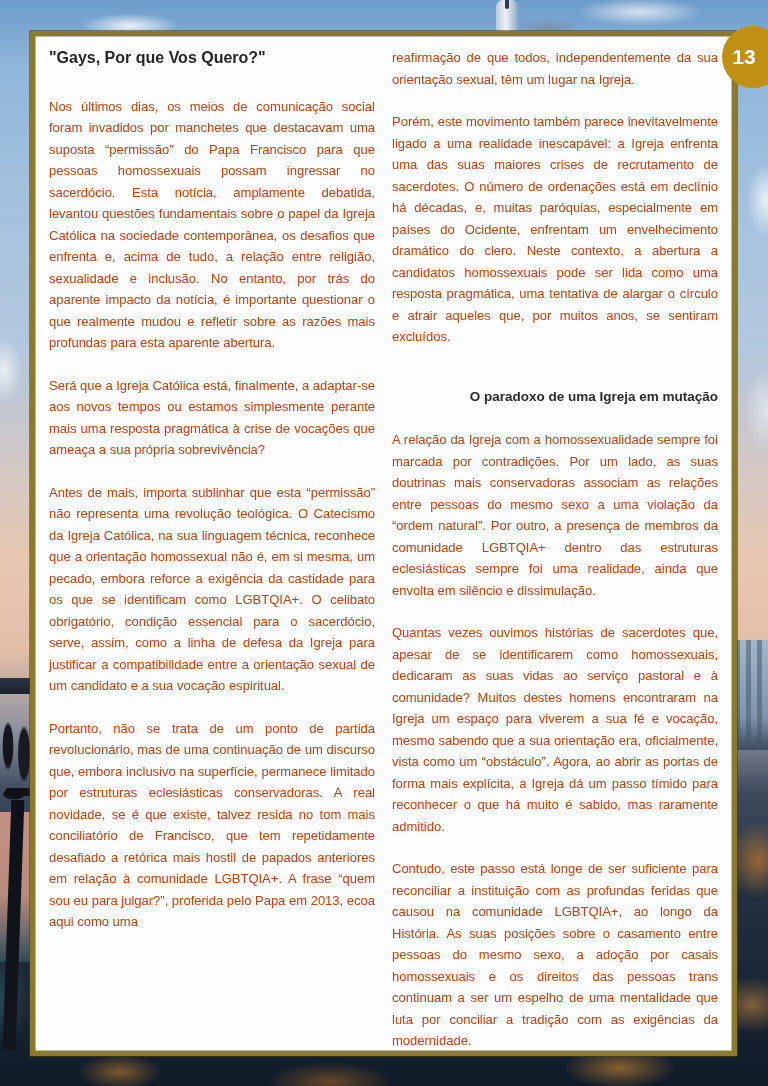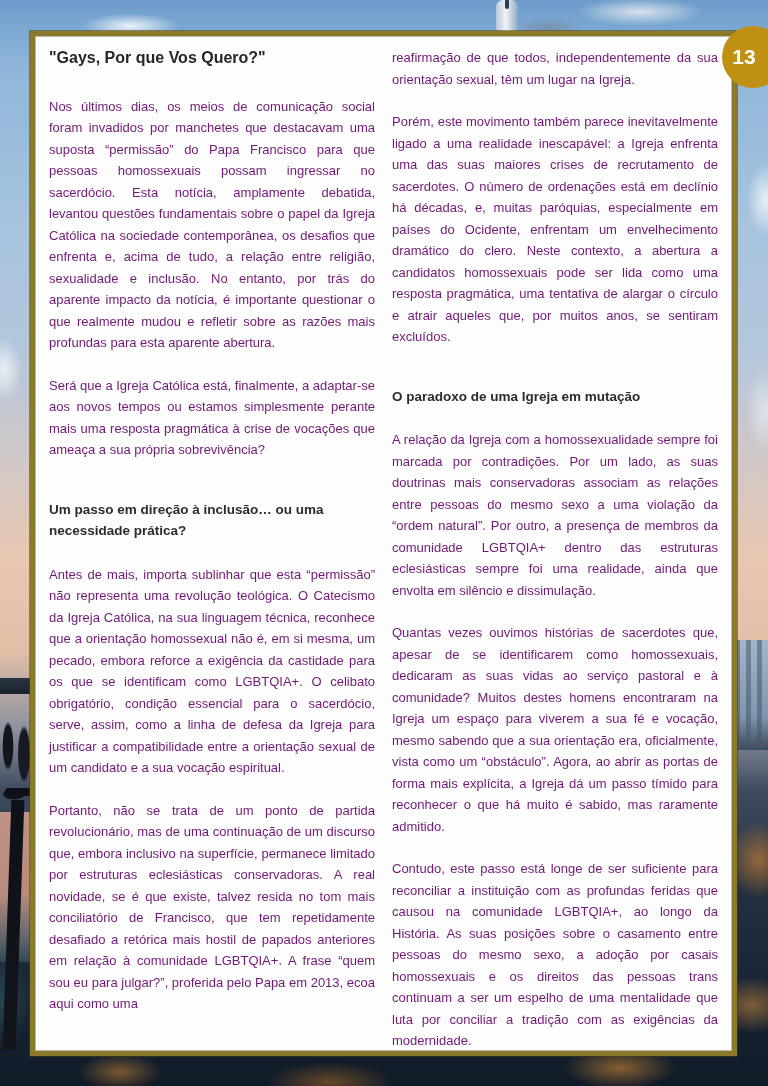--- a/index.html
+++ b/index.html
@@ -80,24 +80,24 @@
     padding:11px 14px 0 14px;
   }
   .article{display:flex;gap:17px;}
   .col{flex:1 1 0;min-width:0;}
   .title{
     font-size:16px;font-weight:bold;color:#262626;
     margin:0 0 27px 0;line-height:21.5px;
   }
   .heading{
     font-size:13.5px;font-weight:bold;color:#2c2c2c;
-    margin:38px 0 22px 0;line-height:21.5px;text-align:left;
+    margin:38px 0 22px 0;line-height:21.5px;text-align:right;
   }
   .paragraph{
-    font-size:13px;line-height:21.5px;color:#701a75;
+    font-size:13px;line-height:21.5px;color:#c2410c;
     text-align:justify;margin:0 0 21px 0;
   }
   .col > :first-child{margin-top:0;}
   .italic{}
   
   .badge{
     position:absolute;left:722px;top:26px;width:62px;height:62px;z-index:4;
     border-radius:50%;background:#bf9013;
     color:#ffffff;font-weight:bold;font-size:21px;
     display:flex;align-items:center;justify-content:center;
@@ -114,21 +114,20 @@
 <div class="figures-left"></div>
 <div class="boardwalk-left"></div>
 <div class="lamppost-left"></div>
 
 <div class="panel">
   <div class="article">
     <div class="col">
         <h2 class="title"><span>"Gays, Por que Vos Quero?"</span></h2>
         <p class="paragraph"><span>Nos últimos dias, os meios de comunicação social foram invadidos por manchetes que destacavam uma suposta “permissão” do Papa Francisco para que pessoas homossexuais possam ingressar no sacerdócio. Esta notícia, amplamente debatida, levantou questões fundamentais sobre o papel da Igreja Católica na sociedade contemporânea, os desafios que enfrenta e, acima de tudo, a relação entre religião, sexualidade e inclusão. No entanto, por trás do aparente impacto da notícia, é importante questionar o que realmente mudou e refletir sobre as razões mais profundas para esta aparente abertura.</span></p>
         <p class="paragraph"><span>Será que a Igreja Católica está, finalmente, a adaptar-se aos novos tempos ou estamos simplesmente perante mais uma resposta pragmática à crise de vocações que ameaça a sua própria sobrevivência?</span></p>
-        <h2 class="heading"><span>Um passo em direção à inclusão… ou uma necessidade prática?</span></h2>
         <p class="paragraph"><span>Antes de mais, importa sublinhar que esta “permissão” não representa uma revolução teológica. O Catecismo da Igreja Católica, na sua linguagem técnica, reconhece que a orientação homossexual não é, em si mesma, um pecado, embora reforce a exigência da castidade para os que se identificam como LGBTQIA+. O celibato obrigatório, condição essencial para o sacerdócio, serve, assim, como a linha de defesa da Igreja para justificar a compatibilidade entre a orientação sexual de um candidato e a sua vocação espiritual.</span></p>
         <p class="paragraph"><span>Portanto, não se trata de um ponto de partida revolucionário, mas de uma continuação de um discurso que, embora inclusivo na superfície, permanece limitado por estruturas eclesiásticas conservadoras. A real novidade, se é que existe, talvez resida no tom mais conciliatório de Francisco, que tem repetidamente desafiado a retórica mais hostil de papados anteriores em relação à comunidade LGBTQIA+. A frase “quem sou eu para julgar?”, proferida pelo Papa em 2013, ecoa aqui como uma</span></p>
       </div>
     <div class="col">
         <p class="paragraph"><span>reafirmação de que todos, independentemente da sua orientação sexual, têm um lugar na Igreja.</span></p>
         <p class="paragraph"><span>Porém, este movimento também parece inevitavelmente ligado a uma realidade inescapável: a Igreja enfrenta uma das suas maiores crises de recrutamento de sacerdotes. O número de ordenações está em declínio há décadas, e, muitas paróquias, especialmente em países do Ocidente, enfrentam um envelhecimento dramático do clero. Neste contexto, a abertura a candidatos homossexuais pode ser lida como uma resposta pragmática, uma tentativa de alargar o círculo e atrair aqueles que, por muitos anos, se sentiram excluídos.</span></p>
         <h2 class="heading"><span>O paradoxo de uma Igreja em mutação</span></h2>
         <p class="paragraph"><span>A relação da Igreja com a homossexualidade sempre foi marcada por contradições. Por um lado, as suas doutrinas mais conservadoras associam as relações entre pessoas do mesmo sexo a uma violação da “ordem natural”. Por outro, a presença de membros da comunidade LGBTQIA+ dentro das estruturas eclesiásticas sempre foi uma realidade, ainda que envolta em silêncio e dissimulação.</span></p>
         <p class="paragraph"><span>Quantas vezes ouvimos histórias de sacerdotes que, apesar de se identificarem como homossexuais, dedicaram as suas vidas ao serviço pastoral e à comunidade? Muitos destes homens encontraram na Igreja um espaço para viverem a sua fé e vocação, mesmo sabendo que a sua orientação era, oficialmente, vista como um “obstáculo”. Agora, ao abrir as portas de forma mais explícita, a Igreja dá um passo tímido para reconhecer o que há muito é sabido, mas raramente admitido.</span></p>
         <p class="paragraph"><span>Contudo, este passo está longe de ser suficiente para reconciliar a instituição com as profundas feridas que causou na comunidade LGBTQIA+, ao longo da História. As suas posições sobre o casamento entre pessoas do mesmo sexo, a adoção por casais homossexuais e os direitos das pessoas </span><span class="italic">trans</span><span> continuam a ser um espelho de uma mentalidade que luta por conciliar a tradição com as exigências da modernidade.</span></p>

